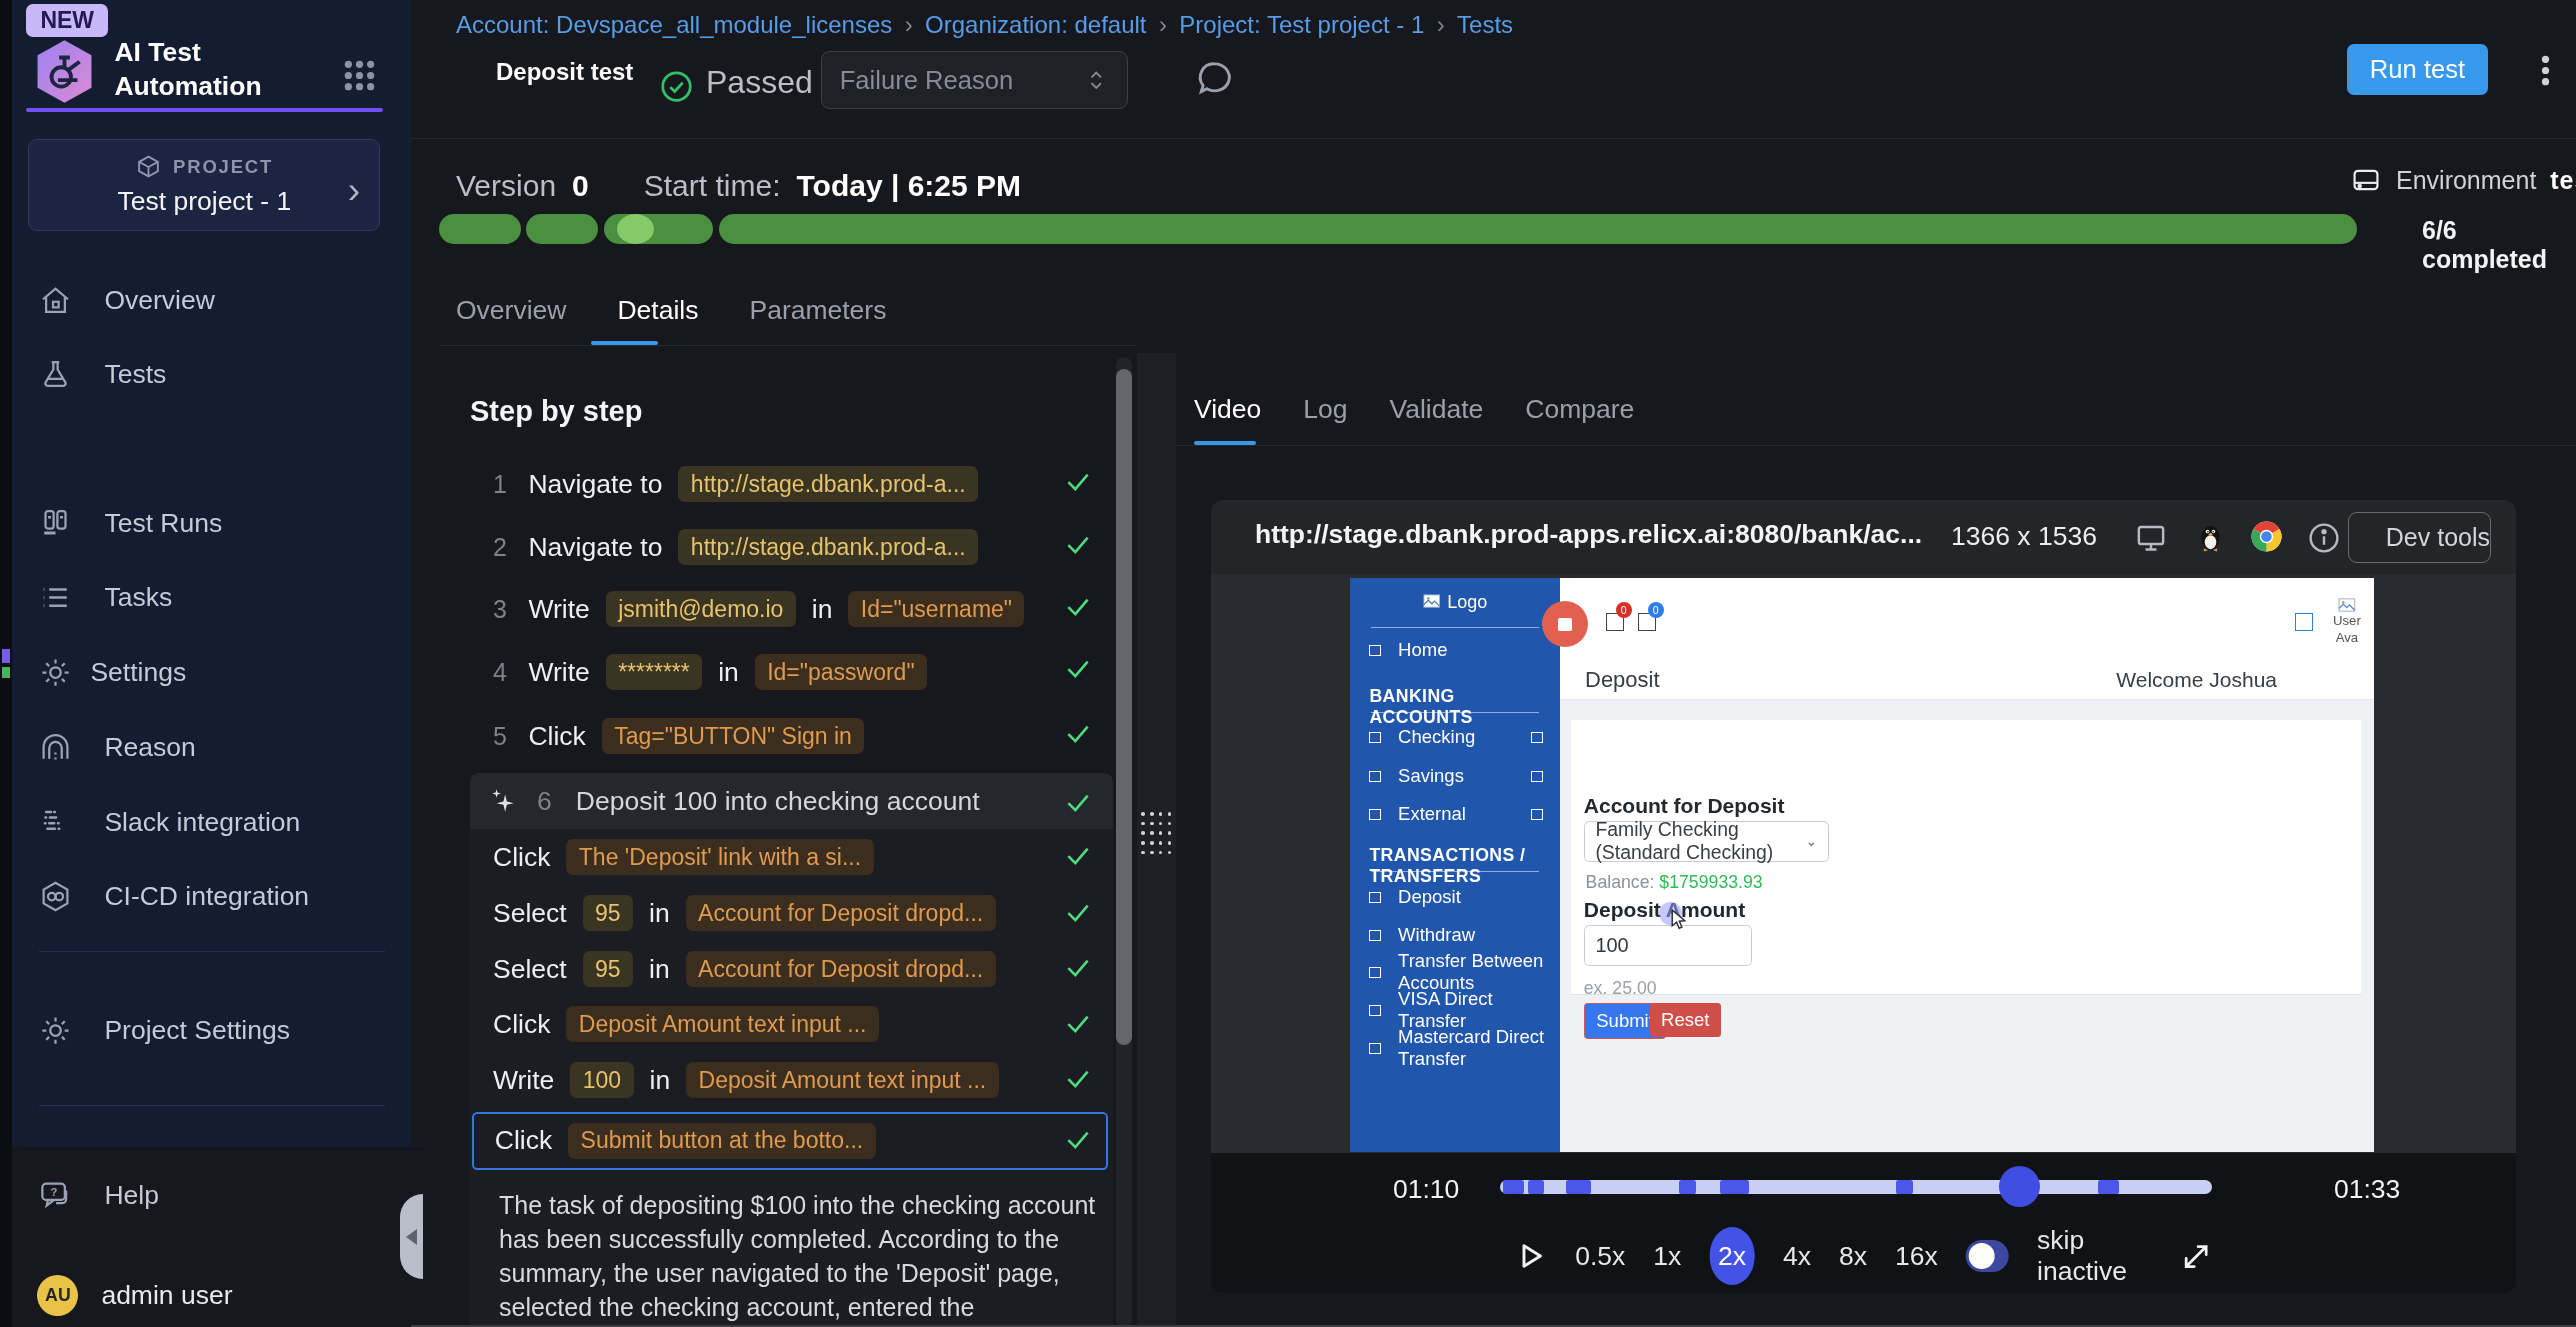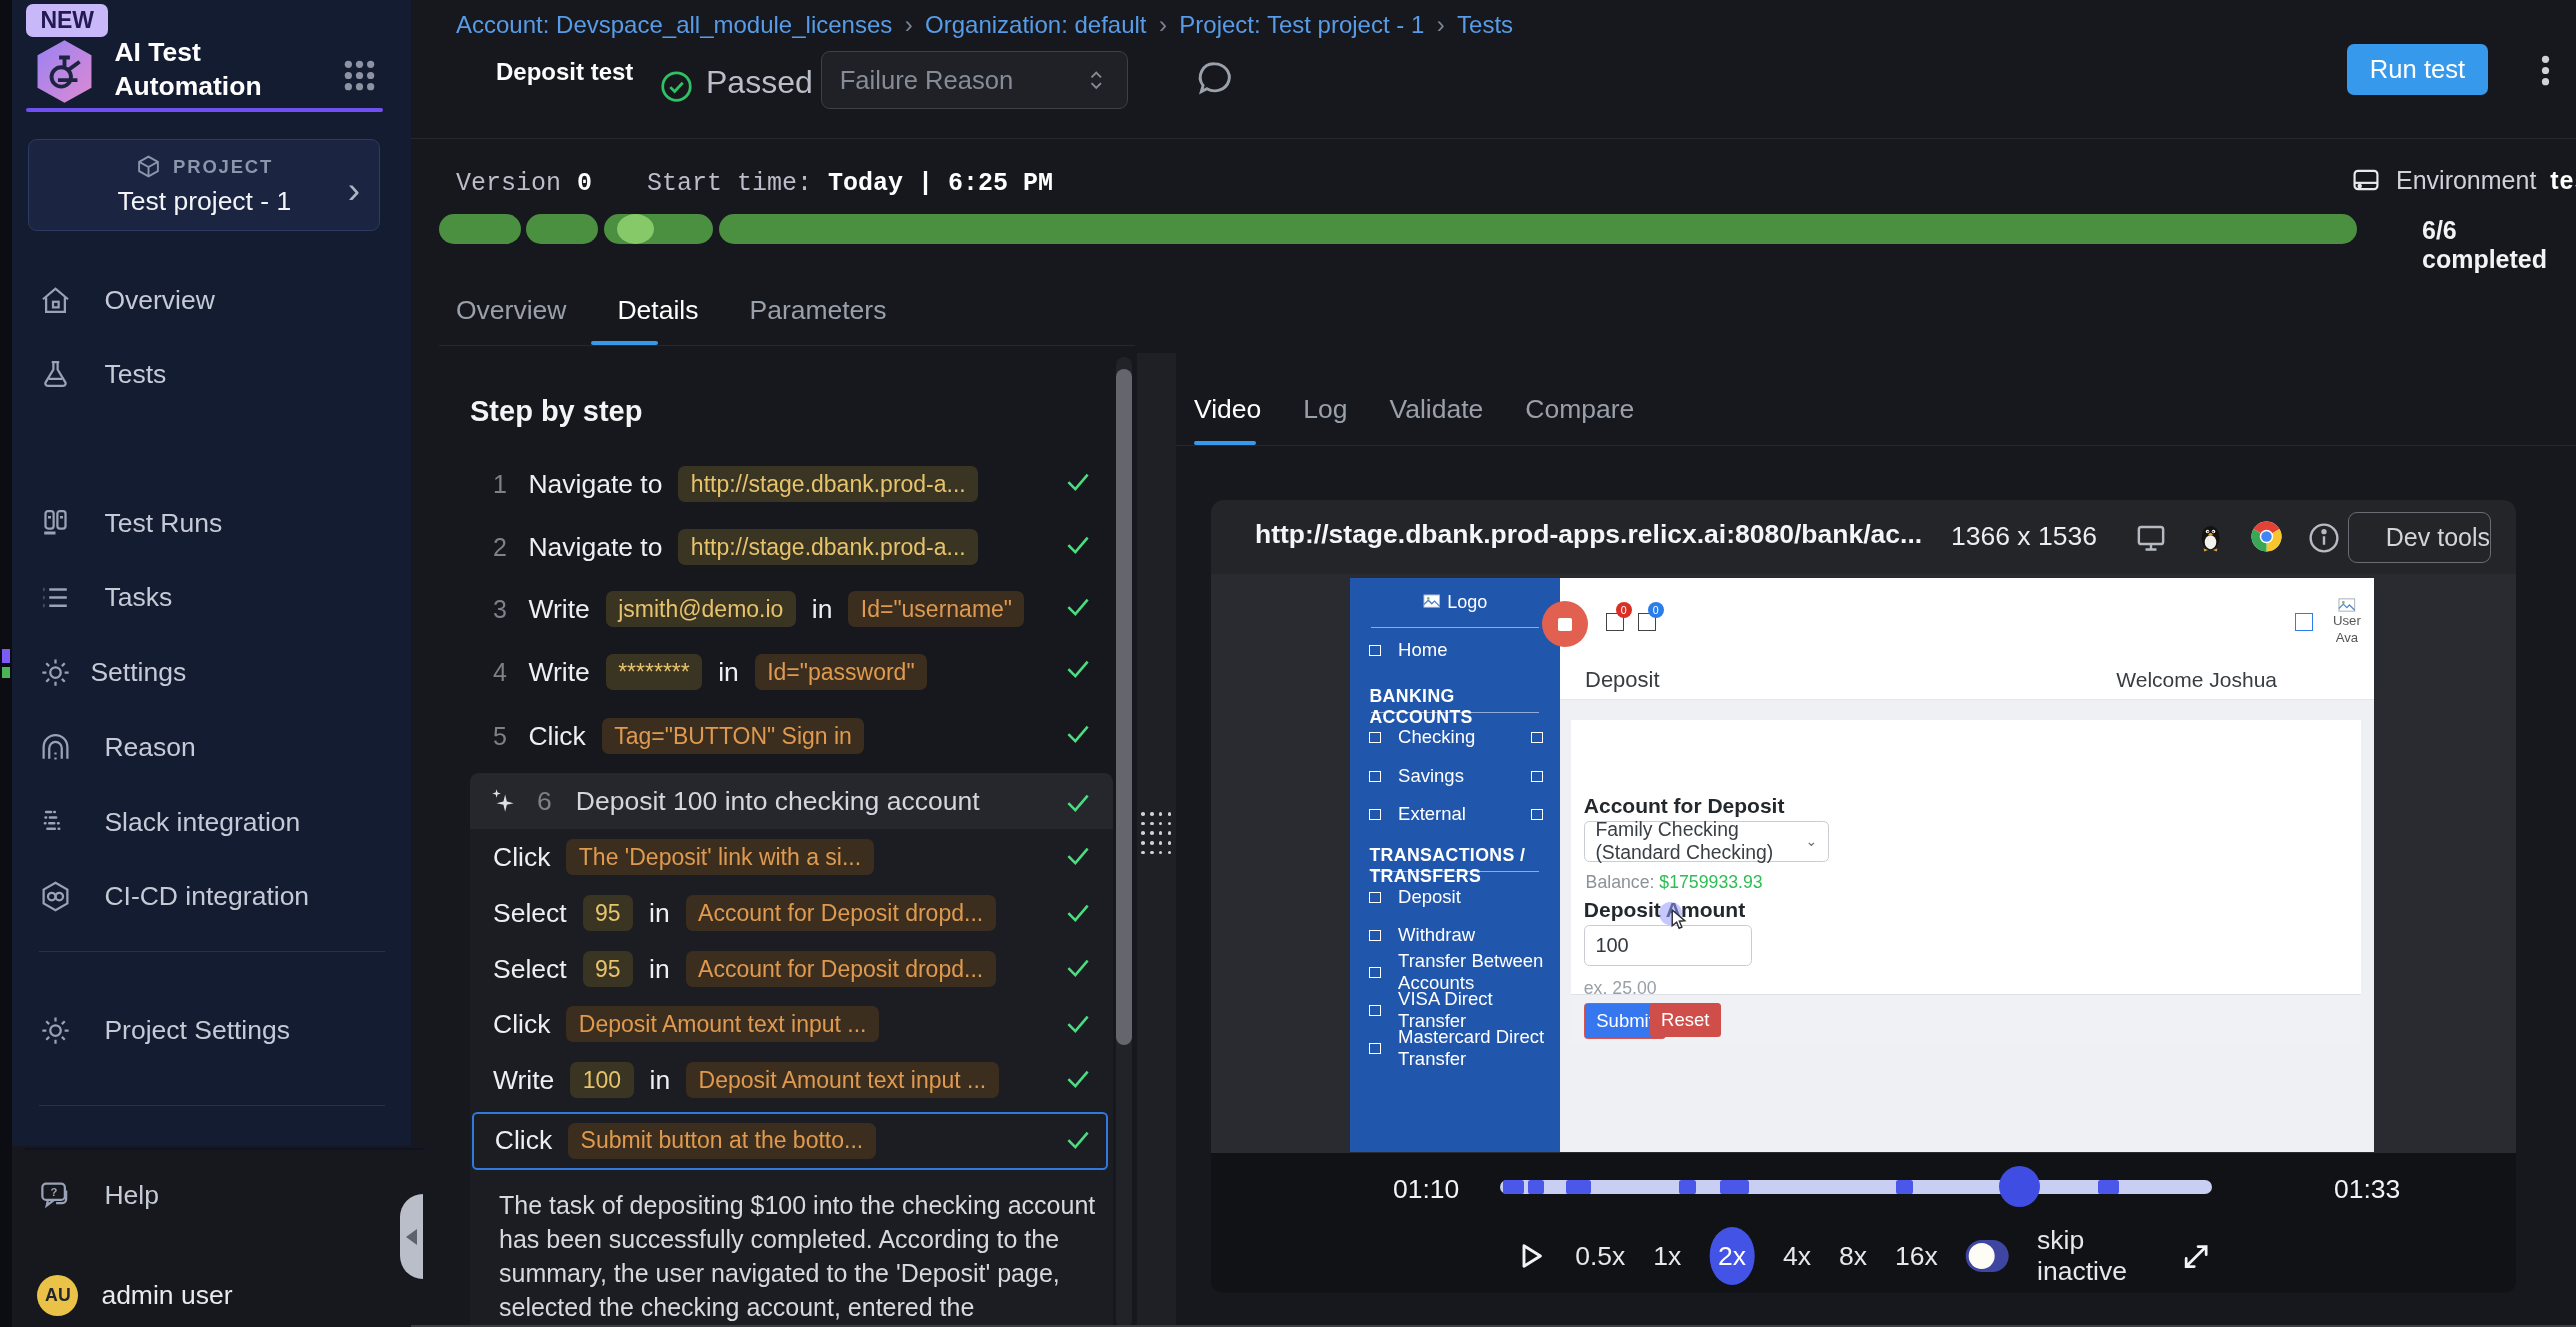--- a/index.html
+++ b/index.html
@@ -26,21 +26,21 @@
   .avatar{width:41px;height:41px;border-radius:50%;background:#e9c247;color:#23262e;font-weight:700;font-size:17.7px;display:flex;align-items:center;justify-content:center;}
   
   .crumbs{left:456px;top:10.6px;font-size:24px;color:#579ce8;display:flex;gap:12.4px;align-items:center;}
   .crumbs .sep{color:#7d8494;}
   .crumbs a{color:#579ce8;text-decoration:none;cursor:pointer;}
   .page-title{left:456px;top:58px;font-size:24px;font-weight:700;color:#fdfdfe;margin-left:40px;}
   .passed{font-size:32px;color:#b9bec8;}
   .fr-select{left:821px;top:51px;width:307px;height:58px;background:#1f2127;border:0.9px solid #3c4048;border-radius:8.8px;color:#868c97;font-size:25.6px;display:flex;align-items:center;padding:0 17.7px;justify-content:space-between;box-sizing:border-box;}
   .run-btn{left:2347px;top:44px;width:141px;height:51px;background:#3799ec;border-radius:7px;color:#fff;font-size:25.6px;display:flex;align-items:center;justify-content:center;cursor:pointer;}
   .hdiv{background:#26282d;height:0.9px;}
-  .meta{color:#b9bec8;font-size:25px;font-family:Liberation Mono, monospace;}
+  .meta{color:#b9bec8;font-size:30px;}
   .meta b{color:#fff;font-weight:700;}
   .prog{left:439px;top:214px;width:1917px;height:30px;}
   .pseg{position:absolute;top:0;height:30px;background:#4b8f40;border-radius:15px;}
   .pell{position:absolute;top:0;width:37px;height:30px;border-radius:50%;background:#85c968;}
   .prog-label{left:2422px;top:216px;color:#f2f3f5;font-size:25px;font-weight:700;}
   .tabs{left:456px;top:295px;display:flex;gap:51px;font-size:26.5px;color:#9aa0aa;}
   .tabs .on{color:#fff;}
   .tab-ul{height:4.4px;background:#3799ec;border-radius:2.6px;}
   
   .steps-title{left:470px;top:395px;font-size:29px;font-weight:700;color:#f4f5f7;}

